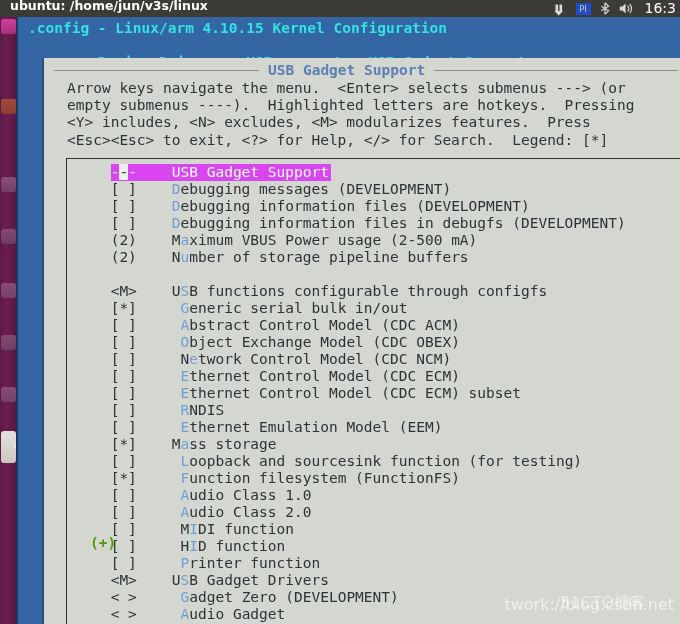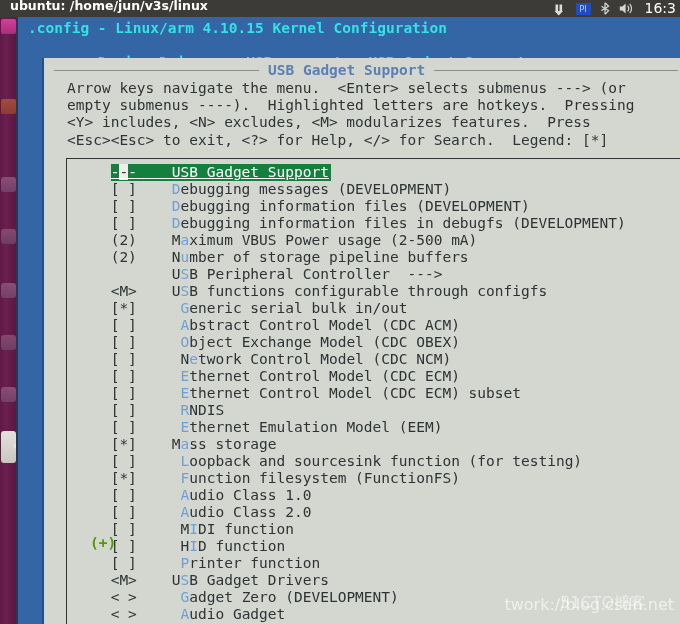--- a/index.html
+++ b/index.html
@@ -90,21 +90,21 @@
     position:absolute;left:22px;top:100px;width:624px;height:477px;
     border:1px solid #2e3436;border-right:none;
     background:#d3d7cf;overflow:hidden;
   }
   .listwrap{position:absolute;left:0;top:5px;width:624px;}
   .row{
     height:17px;line-height:17px;font-size:14.5px;white-space:pre;
     color:#2e3436;position:relative;
   }
   .row .hk{color:#6f9fd8;}
-  .row.sel{background:#15803d;color:#ffffff;display:inline-block;padding-right:2px;text-decoration:underline;}
+  .row.sel{background:#d946ef;color:#ffffff;display:inline-block;padding-right:2px;}
   .selcursor{background:#eeeeec;color:#2e3436;}
   .scrollmark{
     position:absolute;left:46px;top:477px;color:#4e9a06;font-size:14.5px;
     line-height:17px;white-space:pre;font-weight:bold;
   }
 
   
   .wm{
     position:absolute;right:6px;bottom:10px;z-index:25;
     pointer-events:none;
@@ -181,21 +181,21 @@
 &lt;Esc&gt;&lt;Esc&gt; to exit, &lt;?&gt; for Help, &lt;/&gt; for Search.  Legend: [*]</div>
 
       <div class="listbox">
         <div class="listwrap">
             <div style="height: 17px; line-height: 17px; white-space: pre; font-size: 14.5px; color: rgb(46, 52, 54);"><span>     </span><div class="row sel"><span>-</span><span class="selcursor">-</span><span>-</span><span>    USB Gadget Support</span></div></div>
             <div class="row"><span>     </span><span>[ ]</span><span>    <span class="hk">D</span>ebugging messages (DEVELOPMENT)</span></div>
             <div class="row"><span>     </span><span>[ ]</span><span>    <span class="hk">D</span>ebugging information files (DEVELOPMENT)</span></div>
             <div class="row"><span>     </span><span>[ ]</span><span>    <span class="hk">D</span>ebugging information files in debugfs (DEVELOPMENT)</span></div>
             <div class="row"><span>     </span><span>(2)</span><span>    M<span class="hk">a</span>ximum VBUS Power usage (2-500 mA)</span></div>
             <div class="row"><span>     </span><span>(2)</span><span>    N<span class="hk">u</span>mber of storage pipeline buffers</span></div>
-            <div class="row"><span>     </span><span>   </span><span>    U<span class="hk">S</span>B Peripheral Controller  ---&gt;</span></div>
+            <div class="row"><span>     </span><span>   </span></div>
             <div class="row"><span>     </span><span>&lt;M&gt;</span><span>    U<span class="hk">S</span>B functions configurable through configfs</span></div>
             <div class="row"><span>     </span><span>[*]</span><span>     <span class="hk">G</span>eneric serial bulk in/out</span></div>
             <div class="row"><span>     </span><span>[ ]</span><span>     <span class="hk">A</span>bstract Control Model (CDC ACM)</span></div>
             <div class="row"><span>     </span><span>[ ]</span><span>     <span class="hk">O</span>bject Exchange Model (CDC OBEX)</span></div>
             <div class="row"><span>     </span><span>[ ]</span><span>     N<span class="hk">e</span>twork Control Model (CDC NCM)</span></div>
             <div class="row"><span>     </span><span>[ ]</span><span>     <span class="hk">E</span>thernet Control Model (CDC ECM)</span></div>
             <div class="row"><span>     </span><span>[ ]</span><span>     <span class="hk">E</span>thernet Control Model (CDC ECM) subset</span></div>
             <div class="row"><span>     </span><span>[ ]</span><span>     <span class="hk">R</span>NDIS</span></div>
             <div class="row"><span>     </span><span>[ ]</span><span>     <span class="hk">E</span>thernet Emulation Model (EEM)</span></div>
             <div class="row"><span>     </span><span>[*]</span><span>    M<span class="hk">a</span>ss storage</span></div>

